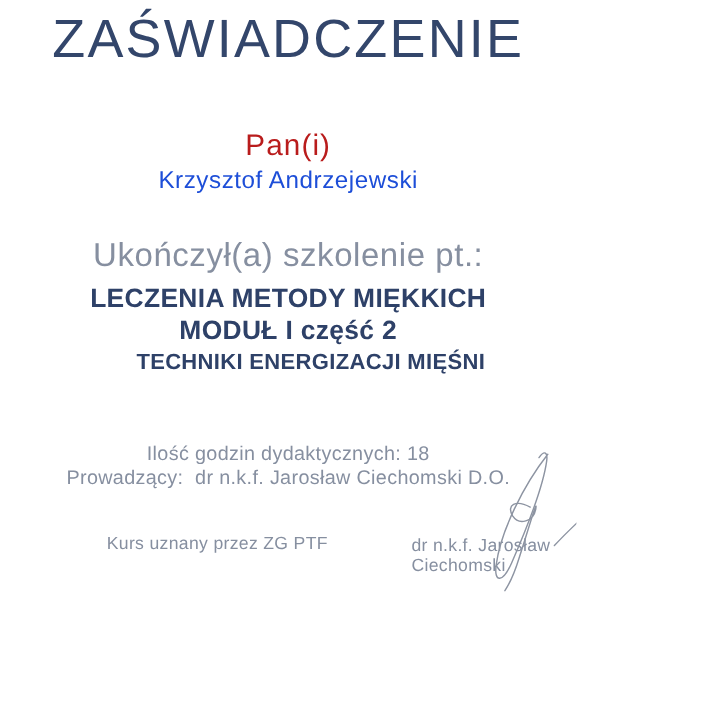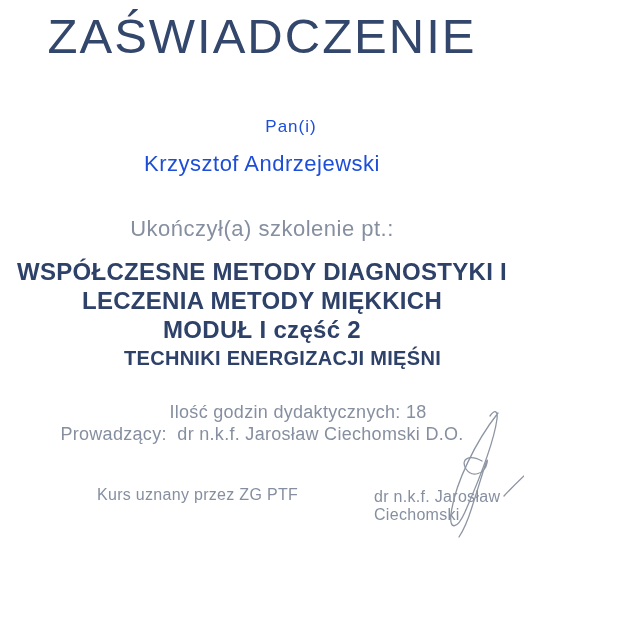--- a/index.html
+++ b/index.html
@@ -23,34 +23,33 @@
   }
   .doc-title {
     top: 8px;
     font-size: 49px;
     letter-spacing: 2px;
     font-weight: 500;
     color: #33466b;
   }
   .salutation {
     top: 117px;
-    font-size: 17px;
+    font-size: 27px;
     letter-spacing: 1px;
-    color: #1d4ed8;
-    margin-left: 29px;
+    color: #b91c1c;
   }
   .recipient {
     top: 151px;
     font-size: 22px;
     letter-spacing: 0.5px;
     color: #1d4ed8;
   }
   .completion {
     top: 216px;
-    font-size: 22px;
+    font-size: 30px;
     letter-spacing: 0.5px;
     color: #868fa0;
   }
   .course-block {
     top: 257px;
     color: #2e4168;
     font-weight: bold;
     line-height: 29px;
   }
   .course-line-main {
@@ -60,21 +59,20 @@
   .course-line-sub {
     font-size: 20px;
     letter-spacing: 0.3px;
     margin-left: 41px;
   }
   .hours {
     top: 402px;
     font-size: 18px;
     letter-spacing: 0.3px;
     color: #868fa0;
-    padding-left: 36px;
   }
   .instructor {
     top: 424px;
     font-size: 18px;
     letter-spacing: 0.3px;
     color: #868fa0;
     white-space: pre;
   }
   .accreditation {
     position: absolute;
@@ -112,21 +110,20 @@
 
   <div class="centered doc-title">ZAŚWIADCZENIE</div>
 
   <div class="centered salutation">Pan(i)</div>
 
   <div class="centered recipient">Krzysztof Andrzejewski</div>
 
   <div class="centered completion">Ukończył(a) szkolenie pt.:</div>
 
   <div class="centered course-block">
-    <div class="course-line-main">WSPÓŁCZESNE METODY DIAGNOSTYKI I</div>
     <div class="course-line-main">LECZENIA METODY MIĘKKICH</div>
     <div class="course-line-main">MODUŁ I część 2</div>
     <div class="course-line-sub">TECHNIKI ENERGIZACJI MIĘŚNI</div>
   </div>
 
   <div class="centered hours">Ilość godzin dydaktycznych: 18</div>
 
   <div class="centered instructor">Prowadzący:  dr n.k.f. Jarosław Ciechomski D.O.</div>
 
   <div class="accreditation">Kurs uznany przez ZG PTF</div>

